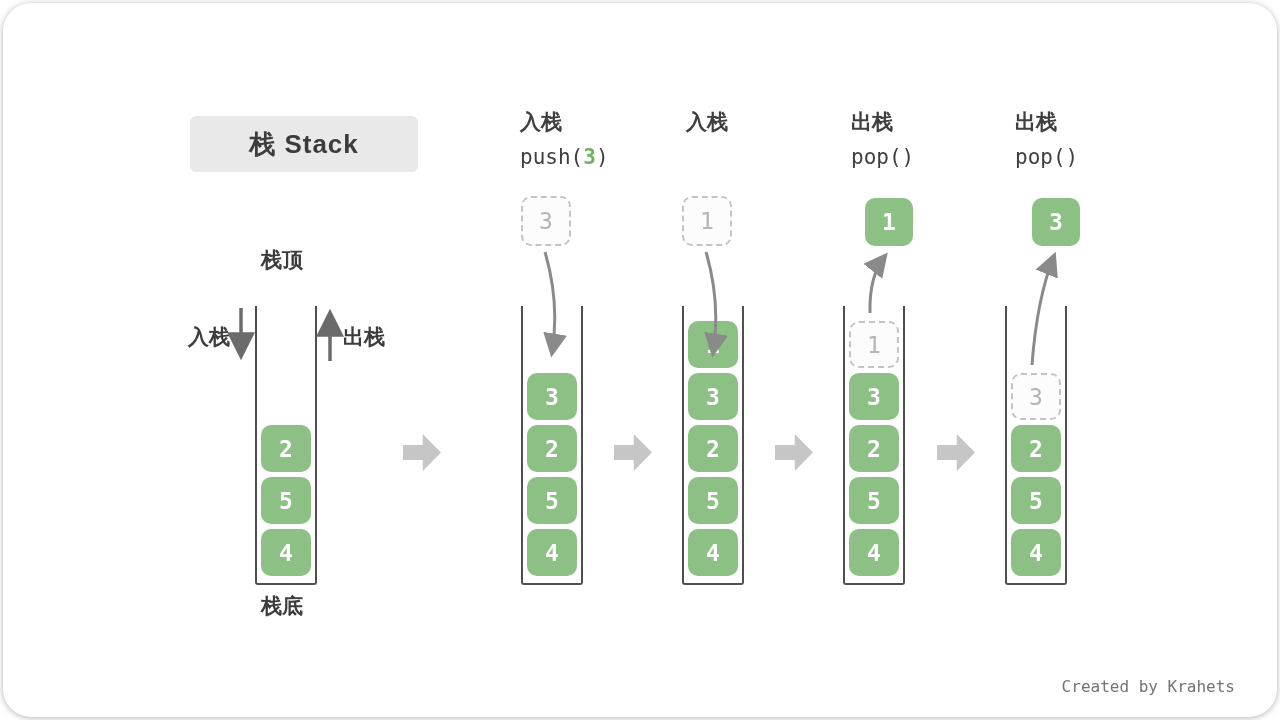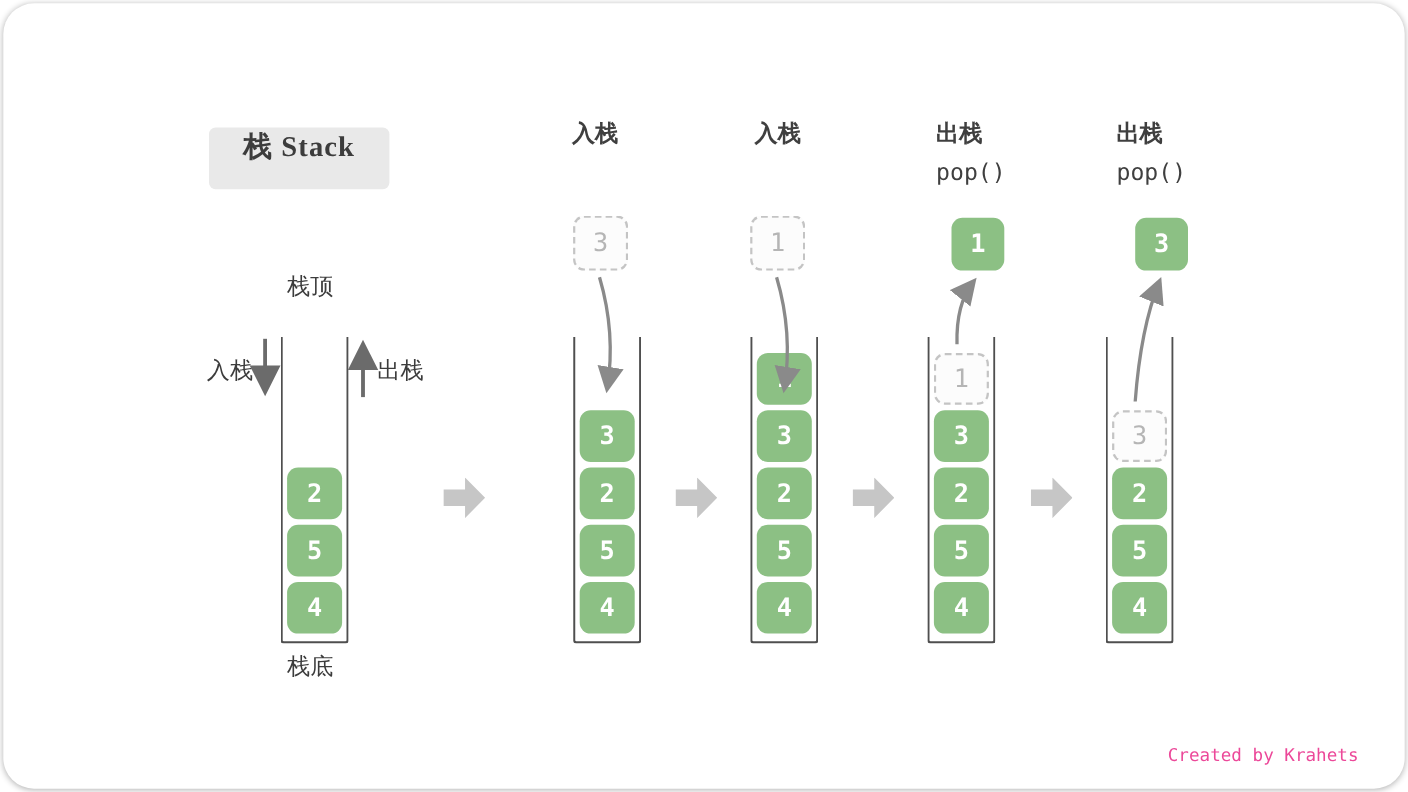--- a/index.html
+++ b/index.html
@@ -9,24 +9,24 @@
   .card {
     position: absolute; left: 3px; top: 3px; width: 1274px; height: 714px;
     background: #fff; border-radius: 28px;
     box-shadow: 0 1px 6px rgba(0,0,0,0.30);
     overflow: hidden;
   }
   .stage { position: relative; width: 100%; height: 100%; }
 
   
   .title-box {
-    position: absolute; left: 187px; top: 113px; width: 164px; height: 56px;
+    position: absolute; left: 187px; top: 113px; width: 228px; height: 56px;
     background: #e9e9e9; border-radius: 6px;
-    display: flex; justify-content: center;
-    font-family: Liberation Serif, serif;
+    display: flex; align-items: center; justify-content: center;
+    font-family: Liberation Sans, sans-serif;
     font-size: 26px; font-weight: bold; color: #3c3c3c; letter-spacing: 1px;
   }
 
   
   .op-header { position: absolute; top: 106px; width: 150px; }
   .op-name { font-size: 21px; font-weight: bold; color: #3f3f3f; line-height: 26px; }
   .op-code { margin-top: 9px; font-family: "DejaVu Sans Mono", monospace;
              font-size: 21px; color: #3f3f3f; line-height: 26px; }
   .op-code .arg { color: #6db45c; font-weight: bold; }
 
@@ -48,51 +48,52 @@
     font-size: 23px; font-weight: bold;
   }
   .cell.float { width: 48px; height: 48px; }
   .cell.dashed {
     background: #fcfcfc; border: 2px dashed #c4c4c4;
     color: #b5b5b5; font-weight: normal;
   }
   .cell.dashed.float { width: 50px; height: 50px; }
 
   
-  .side-label { position: absolute; font-size: 21px; font-weight: normal; color: #3c3c3c; }
+  .side-label { position: absolute; font-size: 21px; font-weight: bold; color: #3c3c3c; }
 
   
   .flow-arrow {
     position: absolute; top: 431px; width: 38px; height: 37px;
     background: #c6c6c6;
     -webkit-clip-path: polygon(0% 30%, 52% 30%, 52% 0%, 100% 50%, 52% 100%, 52% 70%, 0% 70%);
     clip-path: polygon(0% 30%, 52% 30%, 52% 0%, 100% 50%, 52% 100%, 52% 70%, 0% 70%);
   }
 
   .svg-overlay { position: absolute; left: 0; top: 0; width: 1280px; height: 720px;
                  pointer-events: none; }
 
   .watermark {
     position: absolute; right: 42px; top: 674px;
     font-family: "DejaVu Sans Mono", monospace;
-    font-size: 16px; color: #ec4899;
+    font-size: 16px; color: #737373;
   }
 </style>
 </head>
 <body>
 
 <div class="card">
 <div class="stage">
 
   <div class="title-box">
         <span>栈 Stack</span>
       </div>
 
   <div class="op-header" style="left:517px">
     <div class="op-name">入栈</div>
+    <div class="op-code"><span>push(</span><span class="arg">3</span><span>)</span></div>
   </div>
   <div class="op-header" style="left:683px">
     <div class="op-name">入栈</div>
   </div>
   <div class="op-header" style="left:848px">
     <div class="op-name">出栈</div>
     <div class="op-code"><span>pop(</span><span class="arg"></span><span>)</span></div>
   </div>
   <div class="op-header" style="left:1012px">
     <div class="op-name">出栈</div>

